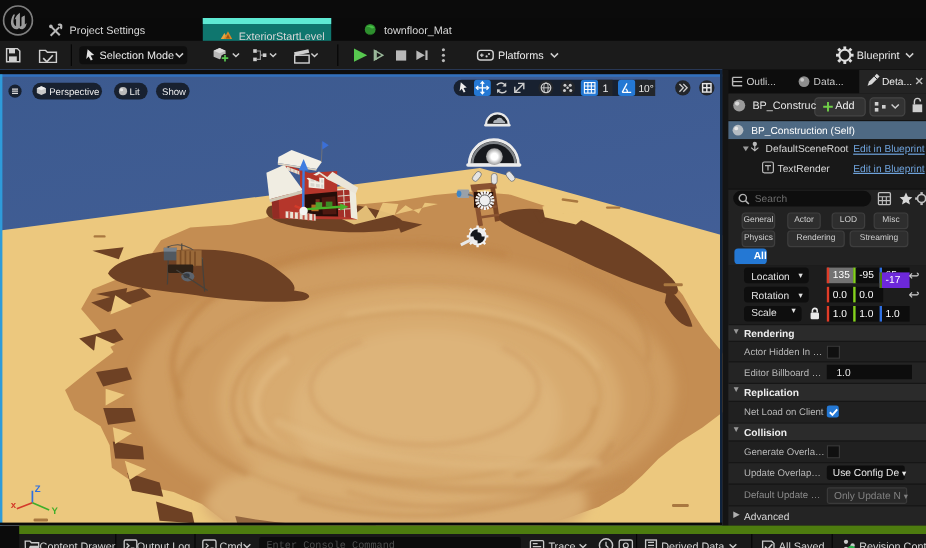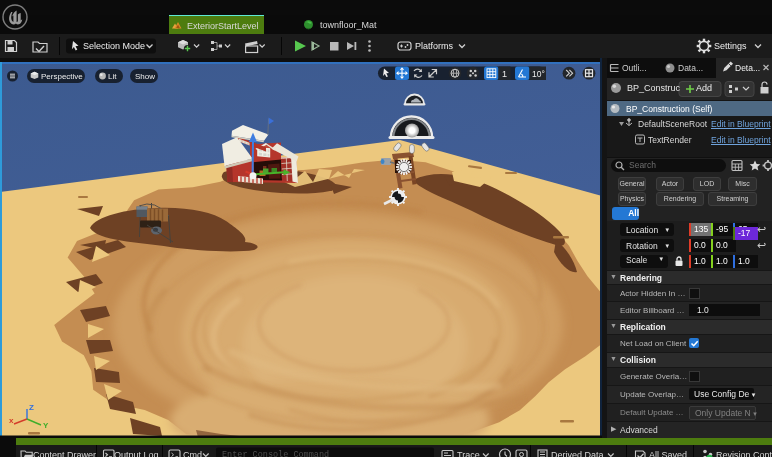--- a/index.html
+++ b/index.html
@@ -28,21 +28,30 @@
 </style>
 </head>
 <body>
 <div id="app">
   <div id="tabrow">
 
     <svg class="abs" style="left:1px;top:-12px" width="28" height="28" viewBox="0 0 28 28">
       <circle cx="14" cy="14" r="12" fill="#0d0d0d" stroke="#7e7e7e" stroke-width="1.4"></circle>
       <path d="M10.2 9 C8.8 11.2 8 13.8 8.1 16.2 C8.3 19 10 21.2 12.4 21.4 C13.4 21.5 14.3 21.1 14.9 20.4 C15.6 21.2 16.7 21.6 17.8 21.3 C19.8 20.7 21 18.7 21.2 16.2 L19.7 17.4 L19.7 10 C18.6 10.3 17.6 10.8 16.9 11.5 L16.9 18.2 C16.6 18.7 16.1 19 15.6 19 L15.6 7.6 C13.7 8.7 12 10.8 11.2 13.4 L12.4 12.6 L12.4 18.9 C11 18.3 10.1 16.6 10.2 14.3 C10.3 12.5 10.7 10.7 11.5 9 Z" fill="#9a9a9a"></path>
     </svg>
-    <div class="tab" style="left:169px;width:93px;background:#4d7c0f;padding-left:2px;border-top:1px solid #5eead4">
+    <div class="tab" style="left:40px">
+      <svg width="12" height="12" viewBox="0 0 12 12" style="margin-right:6px">
+        <line x1="2.6" y1="3.2" x2="9.8" y2="10.4" stroke="#b9b9b9" stroke-width="1.7"></line>
+        <circle cx="2.4" cy="3" r="1.5" fill="#b9b9b9"></circle>
+        <line x1="9.4" y1="3.6" x2="2.2" y2="10.8" stroke="#b9b9b9" stroke-width="1.7"></line>
+        <path d="M8 1.2 a2.6 2.6 0 1 1 2.8 4.3 l-0.9 -1.6 l0.3 -1.4 l-1.4 -0.1 Z" fill="#b9b9b9"></path>
+      </svg>
+      Project Settings
+    </div>
+    <div class="tab" style="left:169px;width:93px;background:#0f766e;padding-left:14px;border-top:5px solid #5eead4">
       <svg width="11" height="11" viewBox="0 0 11 11" style="margin-right:5px">
         <path d="M4 3.5 L7 8.5 L1 8.5 Z" fill="#e8a33d"></path>
         <path d="M7 2 L10.5 8.5 L3.5 8.5 Z" fill="#d98a28"></path>
         <path d="M7 4.5 L8.8 8 L5.2 8 Z" fill="#a3540e"></path>
       </svg>
       ExteriorStartLevel
     </div>
     <div class="tab" style="left:303px">
       <svg width="11" height="11" viewBox="0 0 11 11" style="margin-right:6px">
         <circle cx="5.5" cy="5.5" r="4.5" fill="#2e8f2e"></circle>
@@ -111,21 +120,21 @@
           <rect x="-5.8" y="-5.8" width="2.4" height="2.4" transform="rotate(45 -4.6 -4.6)"></rect>
           <rect x="3.4" y="-5.8" width="2.4" height="2.4" transform="rotate(-45 4.6 -4.6)"></rect>
           <rect x="-5.8" y="3.4" width="2.4" height="2.4" transform="rotate(-45 -4.6 4.6)"></rect>
           <rect x="3.4" y="3.4" width="2.4" height="2.4" transform="rotate(45 4.6 4.6)"></rect>
         </g>
       </g>
       <path d="M755 10.5 l3 3 l3 -3" stroke="#cfcfcf" stroke-width="1.3" fill="none"></path>
     </svg>
     <span class="abs" style="left:83px;top:7px;font-size:9px;color:#ececec">Selection Mode</span>
     <span class="abs" style="left:415px;top:7px;font-size:9px;color:#ececec">Platforms</span>
-    <span class="abs" style="left:714px;top:7px;font-size:9px;color:#ececec">Settings</span>
+    <span class="abs" style="left:714px;top:7px;font-size:9px;color:#ececec">Blueprint</span>
   </div>
   <div id="viewport">
     <svg width="602" height="380" viewBox="0 58 602 380">
       <defs>
         <linearGradient id="sky" x1="0" y1="0" x2="0.3" y2="1">
           <stop offset="0" stop-color="#3c5a8f"></stop>
           <stop offset="1" stop-color="#46619b"></stop>
         </linearGradient>
         <filter id="soft" x="-20%" y="-20%" width="140%" height="140%">
           <feGaussianBlur stdDeviation="5"></feGaussianBlur>

